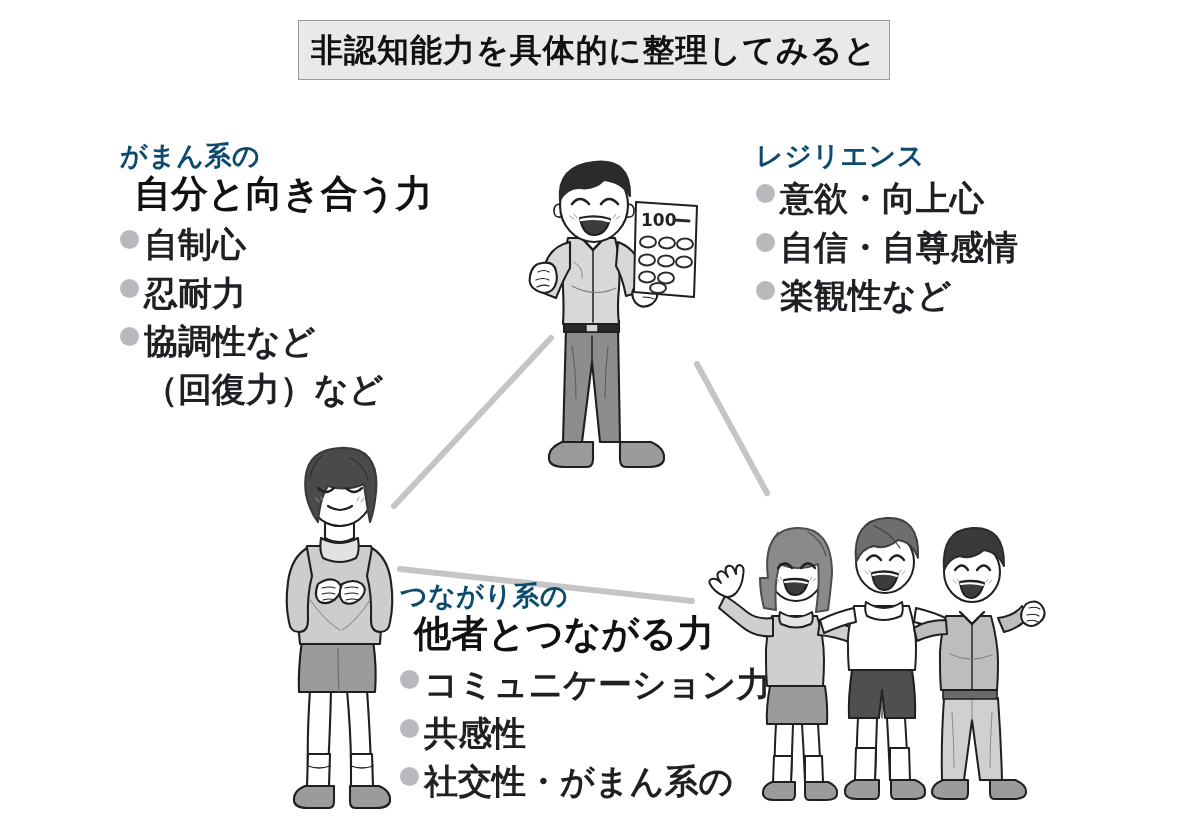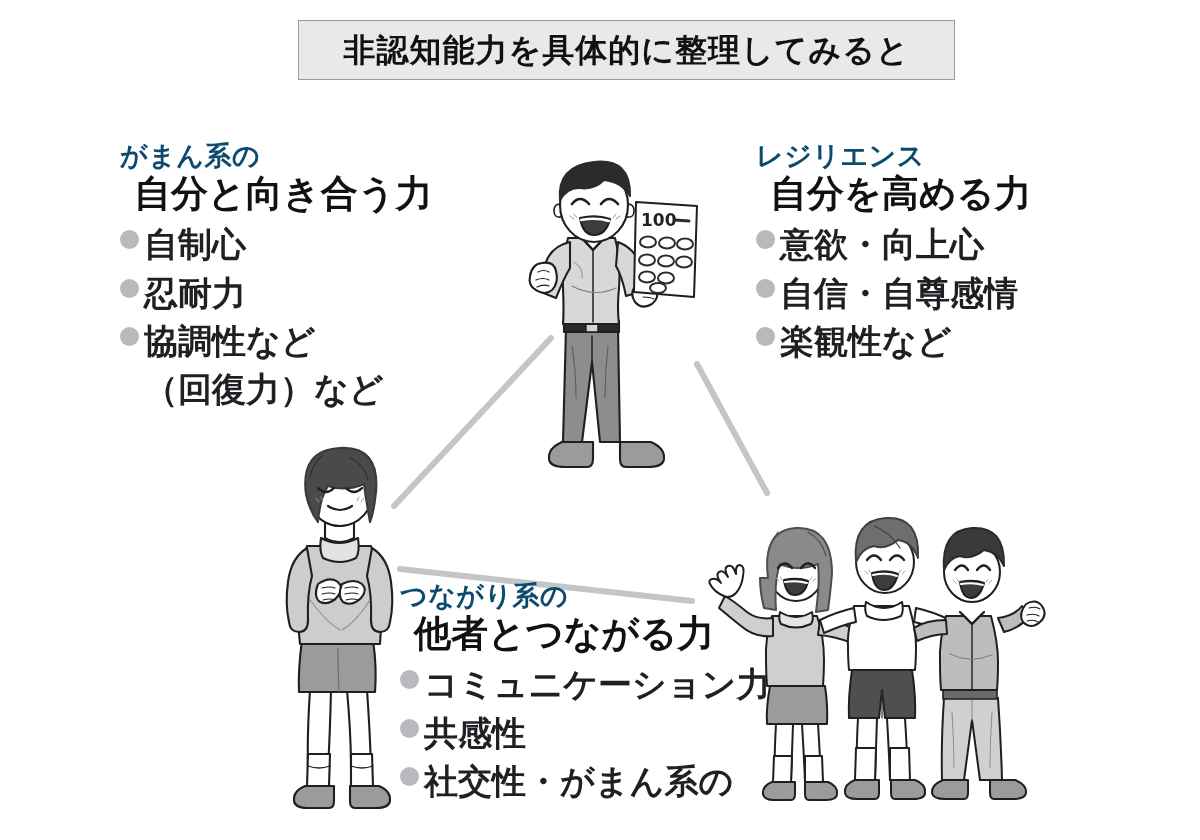--- a/index.html
+++ b/index.html
@@ -14,21 +14,21 @@
     overflow: hidden;
     font-family: "DejaVu Sans", "Liberation Sans", sans-serif;
     color: #1a1a1a;
   }
 
   
   .title-box {
     position: absolute;
     left: 298px;
     top: 20px;
-    width: 657px;
+    width: 592px;
     height: 60px;
     background: #e9e9e9;
     border: 1px solid #9a9a9a;
     box-sizing: border-box;
     display: flex;
     align-items: center;
     justify-content: center;
   }
   .title-text {
     font-size: 32px;
@@ -125,21 +125,20 @@
     </li>
     <li class="cont">
       <span class="dot" style="background: rgb(185, 185, 189);"></span>
       <span class="txt">（回復力）など</span>
     </li>
   </ul>
 </div>
 
 <div class="block" id="block-yaruki">
   <div class="kicker">レジリエンス</div>
-  <div class="heading">自分を高める力</div>
   <ul class="bullets">
     <li>
       <span class="dot" style="background: rgb(185, 185, 189);"></span>
       <span class="txt">意欲・向上心</span>
     </li>
     <li>
       <span class="dot" style="background: rgb(185, 185, 189);"></span>
       <span class="txt">自信・自尊感情</span>
     </li>
     <li>

